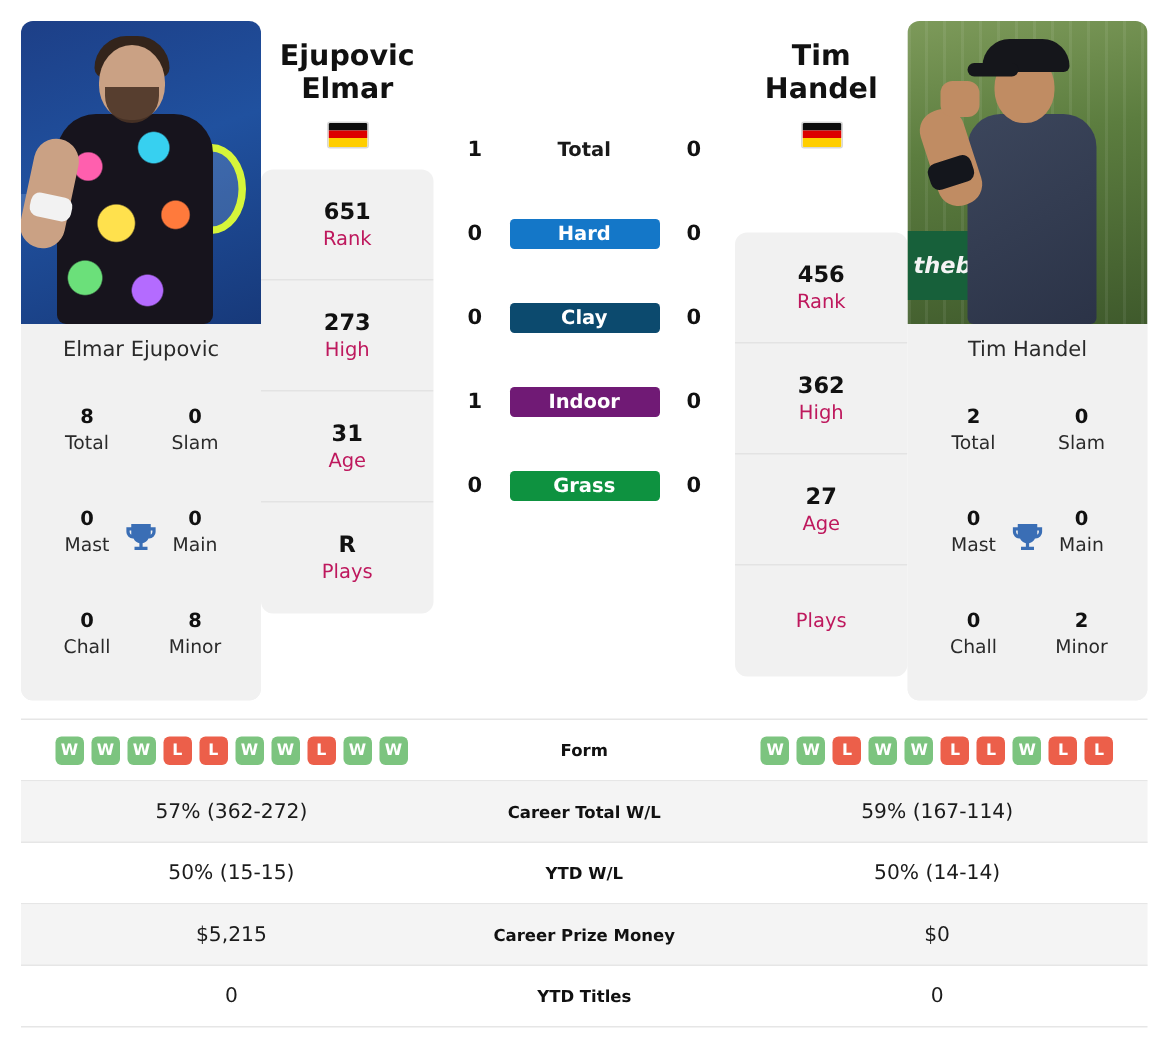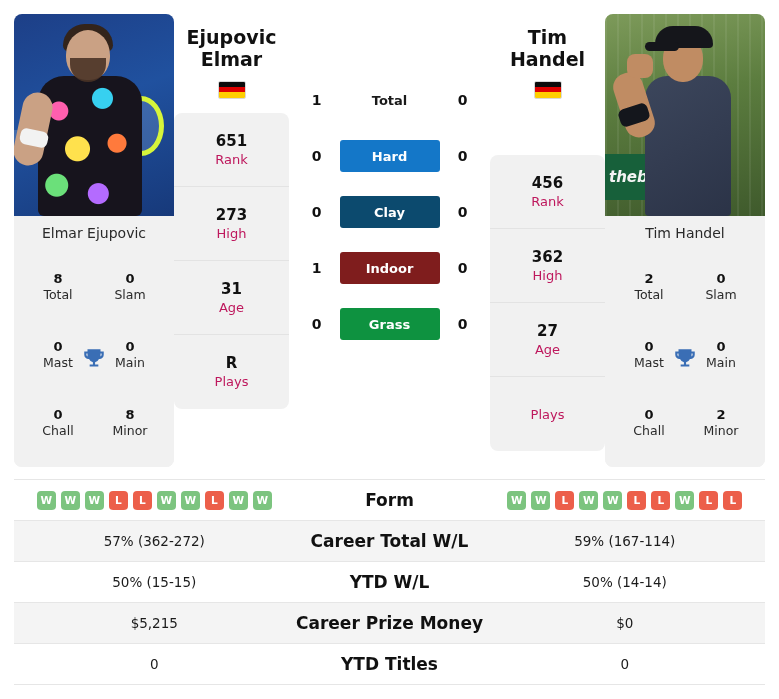--- a/index.html
+++ b/index.html
@@ -94,30 +94,30 @@
   .srow .lbl { font-size:13px; color:#be185d; }
 
   
   .center-col { flex:1; display:flex; flex-direction:column; padding-top:58px; }
   .h2h { display:flex; align-items:center; justify-content:center; height:56px; gap:0; }
   .h2h .score { width:46px; text-align:center; font-size:14px; font-weight:700; color:#111; }
   .h2h .mid { width:100px; display:flex; justify-content:center; }
   .h2h .plain { font-size:13px; font-weight:700; color:#1a1a1a; }
   .badge {
     display:inline-flex; align-items:center; justify-content:center;
-    width:100px; height:32px; border-radius:3px;
+    width:100px; height:20px; border-radius:3px;
     color:#fff; font-size:13px; font-weight:700;
   }
 
   
   .table { margin-top: 10px; border-top:1px solid #e6e6e6; }
   .trow { display:flex; align-items:center; height:41px; border-bottom:1px solid #e6e6e6; }
   .trow.alt { background:#f4f4f4; }
   .tleft, .tright { flex:1; display:flex; align-items:center; justify-content:center; font-size:13.5px; color:#1b1b1b; }
-  .tmid { width:190px; flex:0 0 190px; text-align:center; font-size:17px; font-weight:700; color:#111; }
+  .tmid { width:190px; flex:0 0 190px; text-align:center; font-size:11px; font-weight:700; color:#111; }
   .form-wrap { display:flex; gap:5px; }
   .fbadge {
     width:19px; height:19px; border-radius:4px; color:#fff;
     font-size:10.5px; font-weight:700; display:flex; align-items:center; justify-content:center;
   }
   .fw { background:#7cc47f; } .fl { background:#ec5f4a; }
 </style>
 </head>
 <body>
 
@@ -221,21 +221,21 @@
       <div class="h2h">
         <span class="score">0</span>
         <span class="mid">
           <span class="badge" id="badge-clay" style="background: #0c4a6e;">Clay</span>
         </span>
         <span class="score">0</span>
       </div>
       <div class="h2h">
         <span class="score">1</span>
         <span class="mid">
-          <span class="badge" id="badge-indoor" style="background: #7f1d1d;">Indoor</span>
+          <span class="badge" id="badge-indoor" style="background: #701a75;">Indoor</span>
         </span>
         <span class="score">0</span>
       </div>
       <div class="h2h">
         <span class="score">0</span>
         <span class="mid">
           <span class="badge" id="badge-grass" style="background: rgb(14, 146, 64);">Grass</span>
         </span>
         <span class="score">0</span>
       </div>

